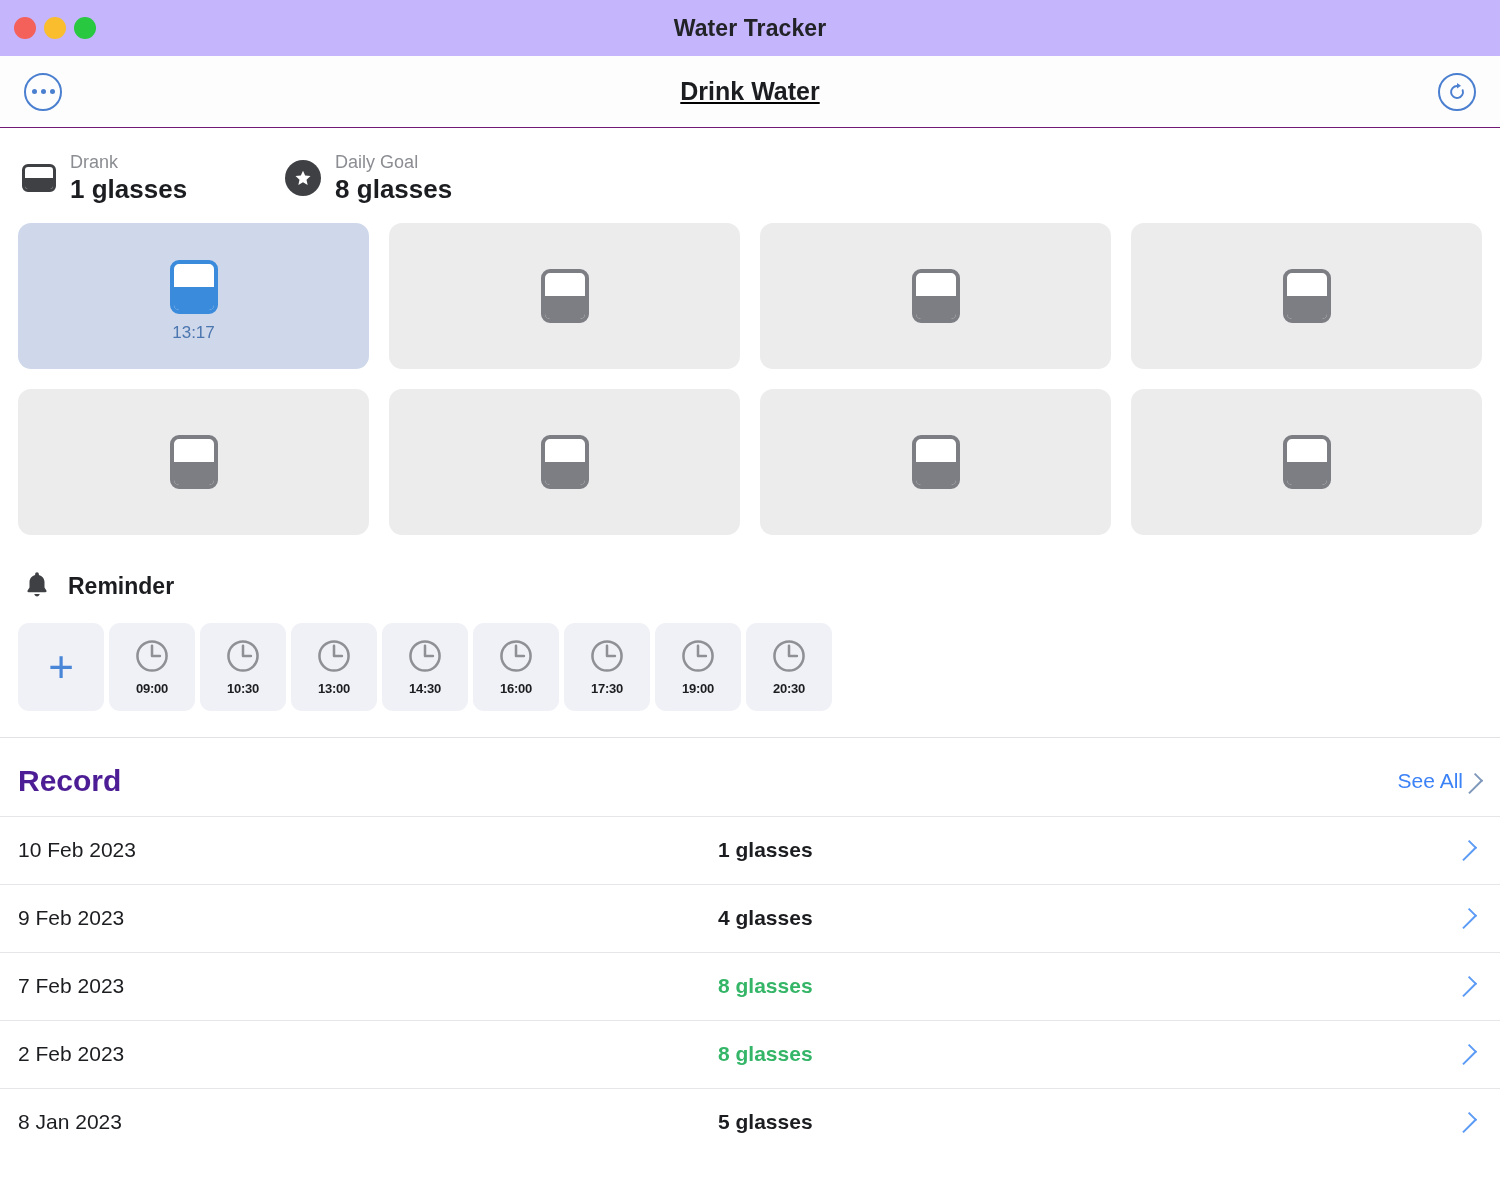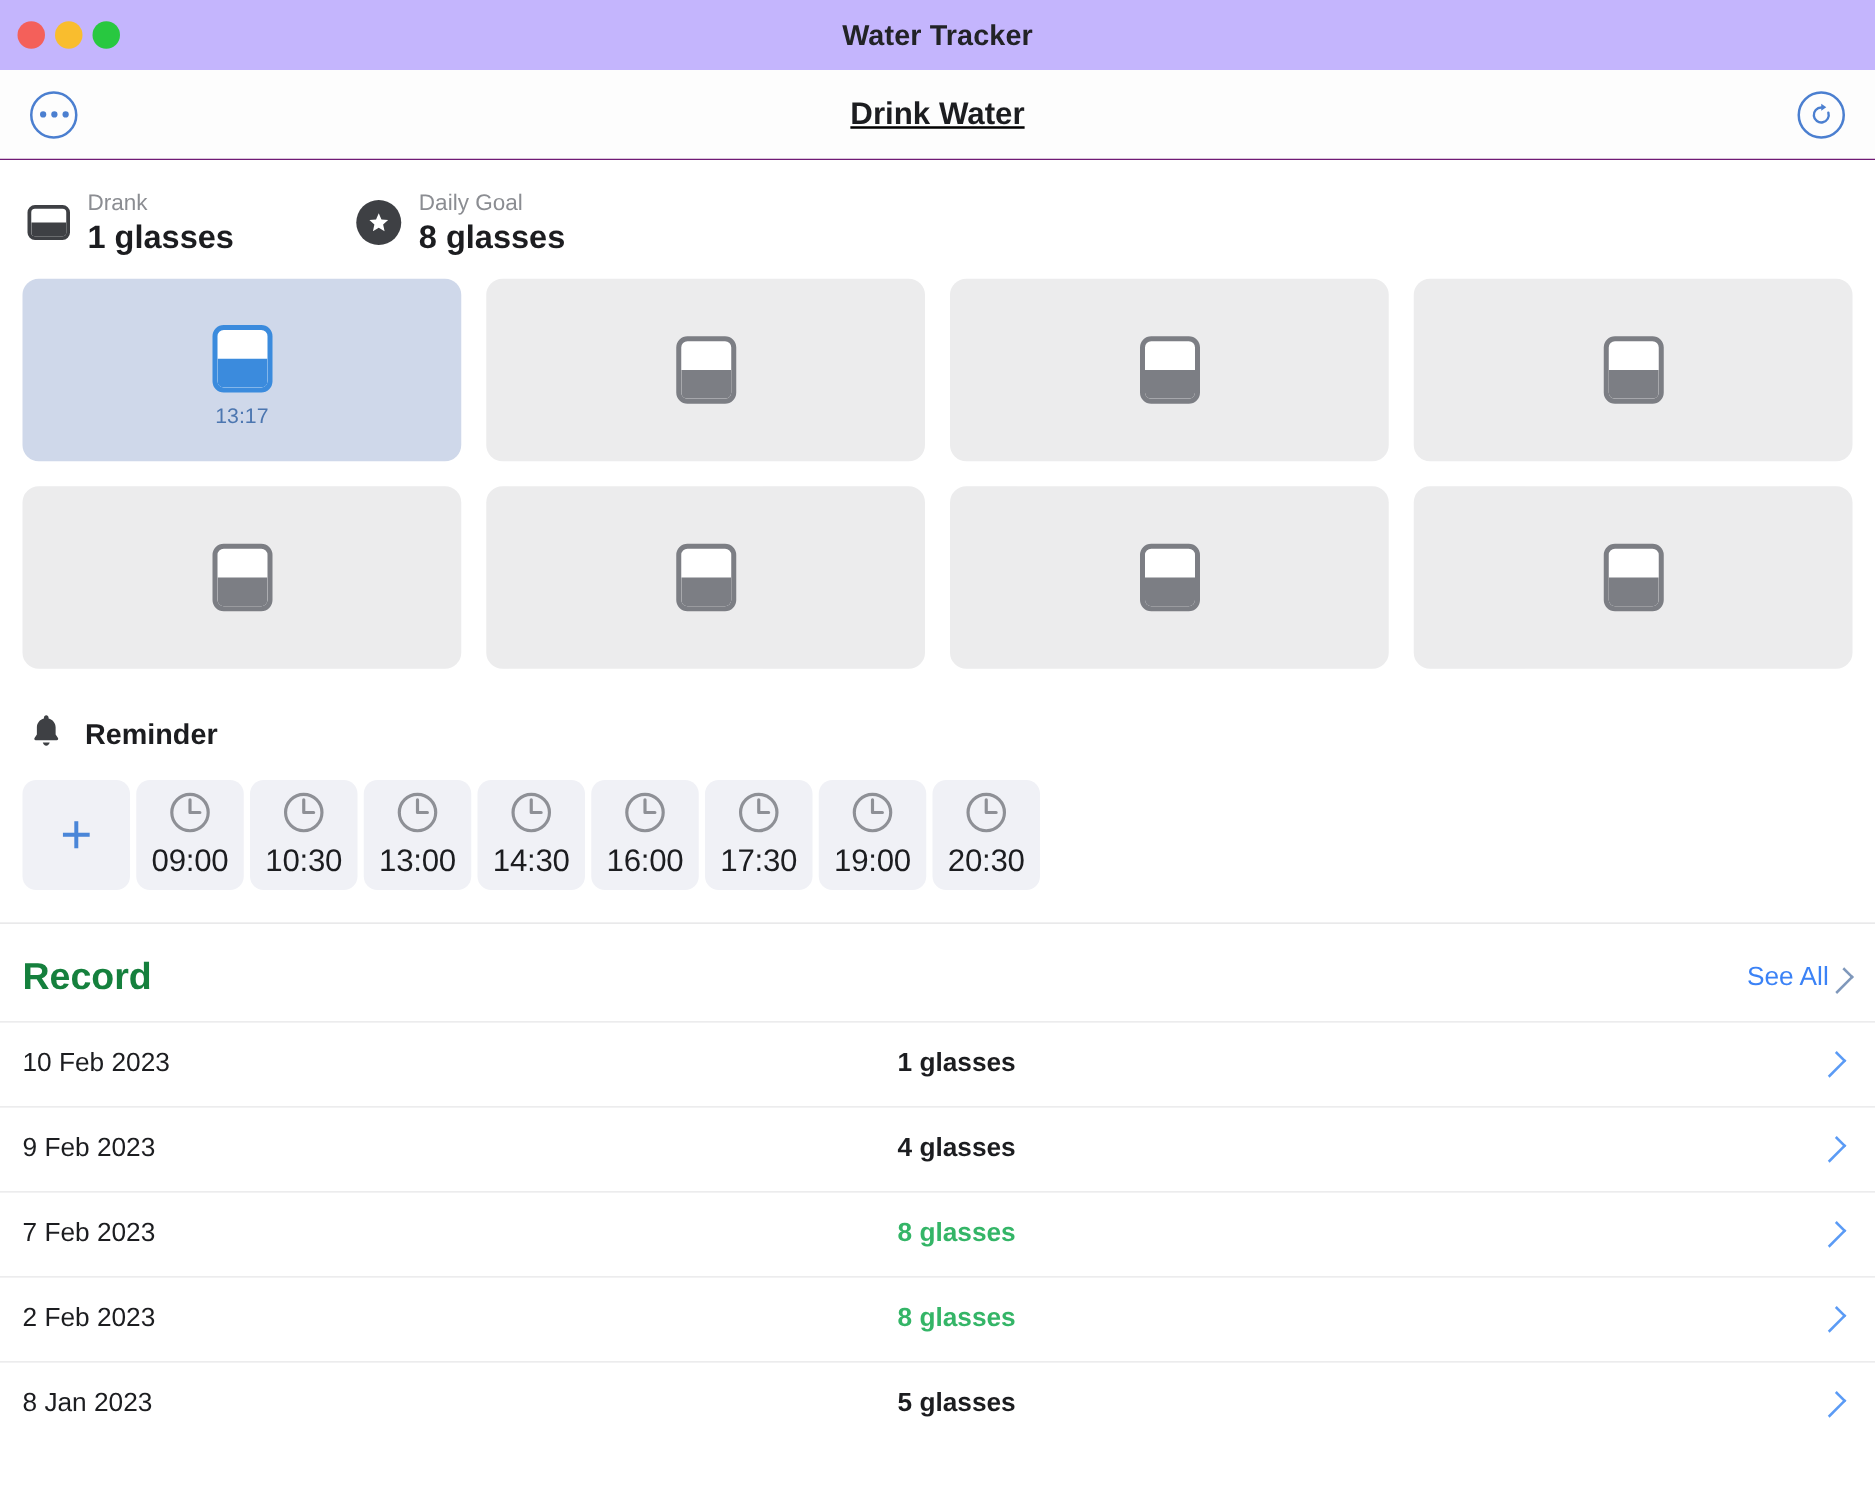--- a/index.html
+++ b/index.html
@@ -159,30 +159,30 @@
     display: flex; flex-direction: column;
     align-items: center; justify-content: center;
     gap: 6px;
     cursor: pointer;
   }
   .chip.add { justify-content: center; }
   .plus {
     font-size: 44px; color: #4a86d8; line-height: 0.7; font-weight: 300;
   }
   .clock-ico { width: 38px; height: 38px; display: block; }
-  .chip-time { font-size: 25px; color: #1c1d20; font-weight: normal; letter-spacing: -0.2px; }
+  .chip-time { font-size: 13px; color: #1c1d20; font-weight: bold; letter-spacing: -0.2px; }
 
   
   .record-sep { height: 1px; background: #e2e2e4; width: 100%; flex: 0 0 1px; }
   .record-head {
     display: flex; align-items: center; justify-content: space-between;
     padding: 26px 22px 18px 18px;
     flex: 0 0 auto;
   }
-  .record-title { font-size: 30px; font-weight: bold; color: #15803d; }
+  .record-title { font-size: 30px; font-weight: bold; color: #4c1d95; }
   .see-all {
     display: flex; align-items: flex-end; gap: 4px;
     cursor: pointer;
   }
   .see-all-label { font-size: 21px; color: #3b82f6; font-weight: normal; }
   .chev {
     width: 11px; height: 19px;
     border-right: 2px solid #5b9bf5;
     border-top: 2px solid #5b9bf5;
     transform: rotate(45deg);

